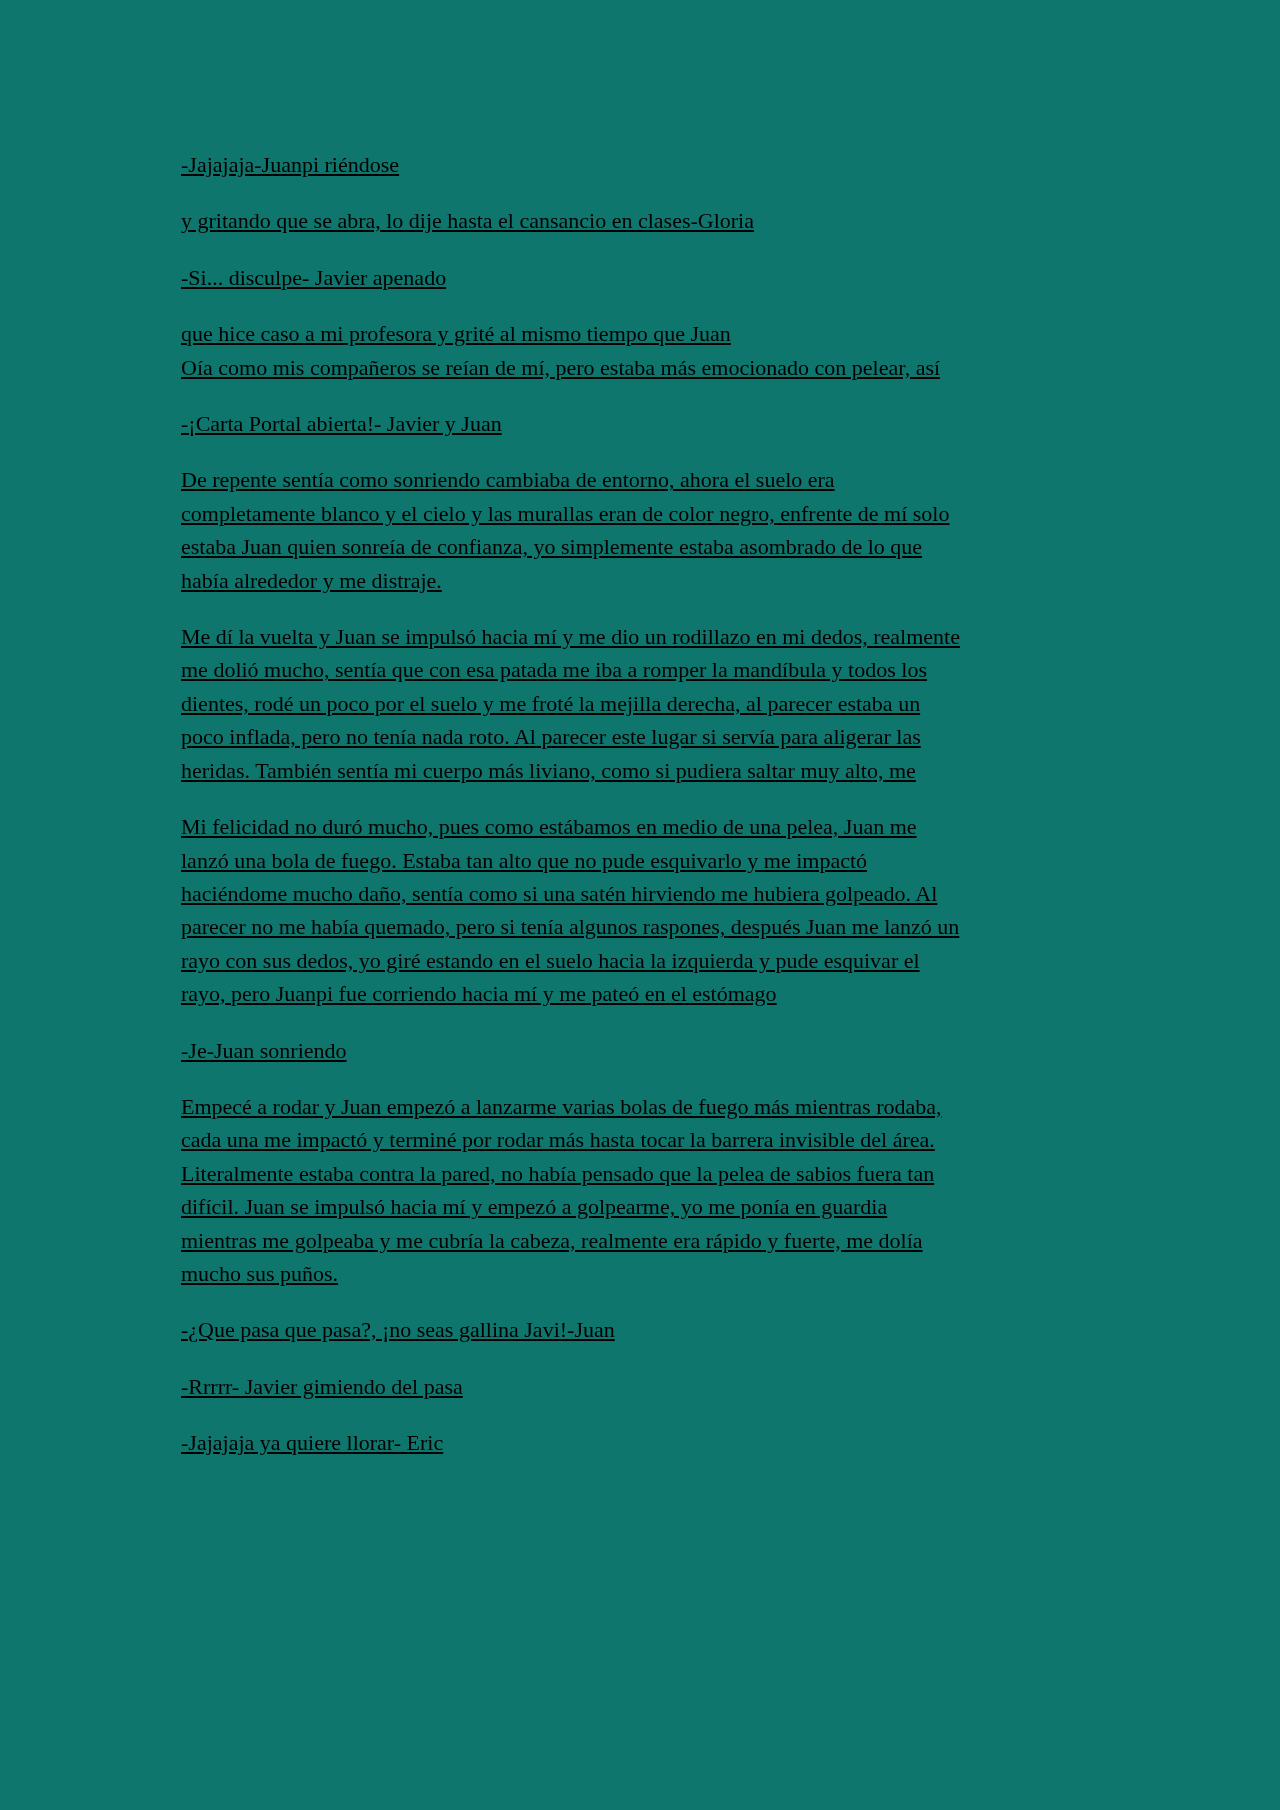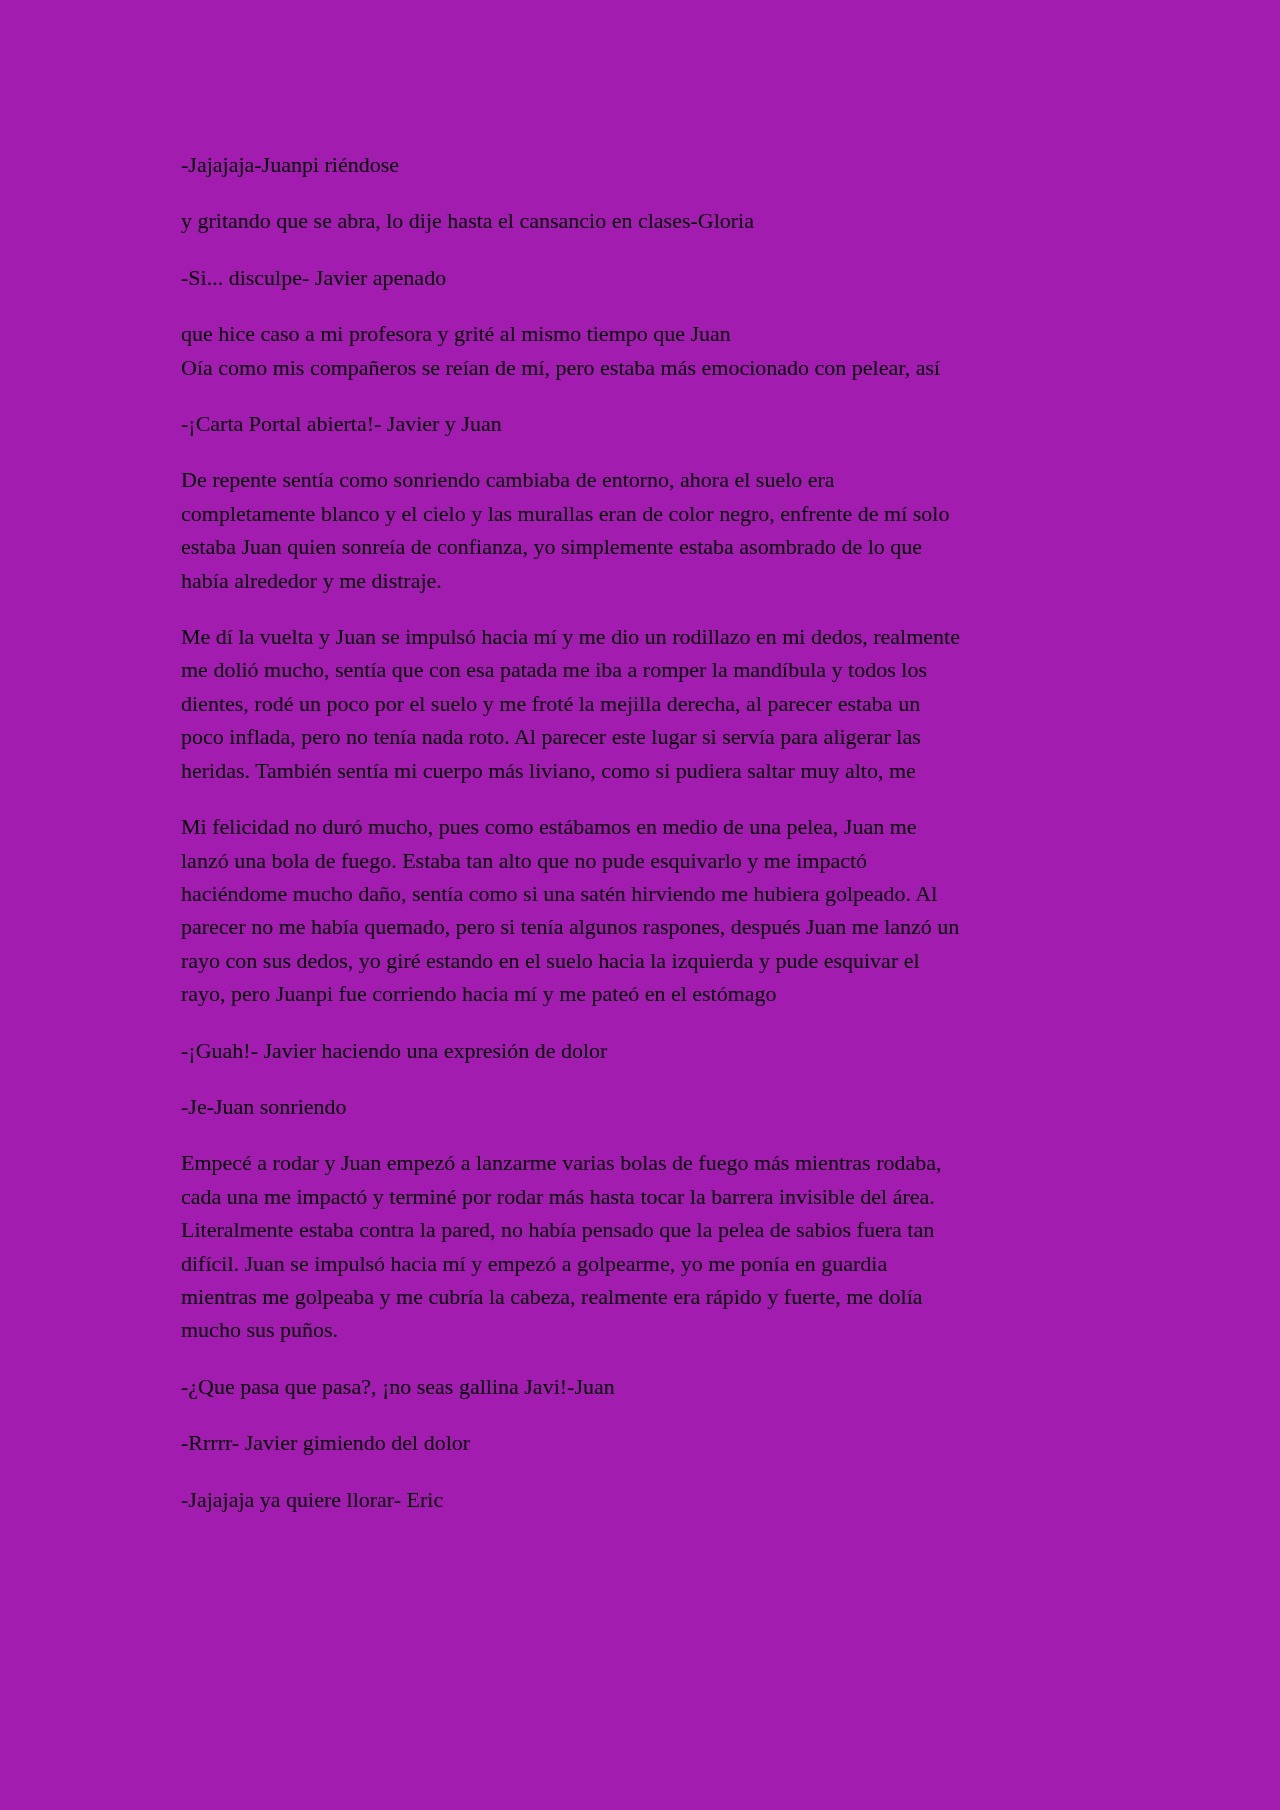--- a/index.html
+++ b/index.html
@@ -11,21 +11,22 @@
     width: 1280px;
     min-height: 1810px;
     color: #000000;
     font-family: "Liberation Serif", "DejaVu Serif", serif;
   }
   .page {
     box-sizing: border-box;
     width: 1280px;
     min-height: 1810px;
     padding: 148px 120px 120px 181px;
-    background: #a21caf;
+    background: #0f766e;
+    text-decoration: underline;
   }
   .para {
     margin: 0 0 23px 0;
     font-size: 22px;
     line-height: 33.4px;
   }
   .line {
     display: block;
     white-space: pre;
   }
@@ -65,35 +66,32 @@
     </p>
     <p class="para">
       <span class="line">Mi felicidad no duró mucho, pues como estábamos en medio de una pelea, Juan me</span>
       <span class="line">lanzó una bola de fuego. Estaba tan alto que no pude esquivarlo y me impactó</span>
       <span class="line">haciéndome mucho daño, sentía como si una satén hirviendo me hubiera golpeado. Al</span>
       <span class="line">parecer no me había quemado, pero si tenía algunos raspones, después Juan me lanzó un</span>
       <span class="line">rayo con sus dedos, yo giré estando en el suelo hacia la izquierda y pude esquivar el</span>
       <span class="line">rayo, pero Juanpi fue corriendo hacia mí y me pateó en el estómago</span>
     </p>
     <p class="para">
-      <span class="line">-¡Guah!- Javier haciendo una expresión de dolor</span>
-    </p>
-    <p class="para">
       <span class="line">-Je-Juan sonriendo</span>
     </p>
     <p class="para">
       <span class="line">Empecé a rodar y Juan empezó a lanzarme varias bolas de fuego más mientras rodaba,</span>
       <span class="line">cada una me impactó y terminé por rodar más hasta tocar la barrera invisible del área.</span>
       <span class="line">Literalmente estaba contra la pared, no había pensado que la pelea de sabios fuera tan</span>
       <span class="line">difícil. Juan se impulsó hacia mí y empezó a golpearme, yo me ponía en guardia</span>
       <span class="line">mientras me golpeaba y me cubría la cabeza, realmente era rápido y fuerte, me dolía</span>
       <span class="line">mucho sus puños.</span>
     </p>
     <p class="para">
       <span class="line">-¿Que pasa que pasa?, ¡no seas gallina Javi!-Juan</span>
     </p>
     <p class="para">
-      <span class="line">-Rrrrr- Javier gimiendo del dolor</span>
+      <span class="line">-Rrrrr- Javier gimiendo del pasa</span>
     </p>
     <p class="para">
       <span class="line">-Jajajaja ya quiere llorar- Eric</span>
     </p>
   </main>
 
 </body></html>

